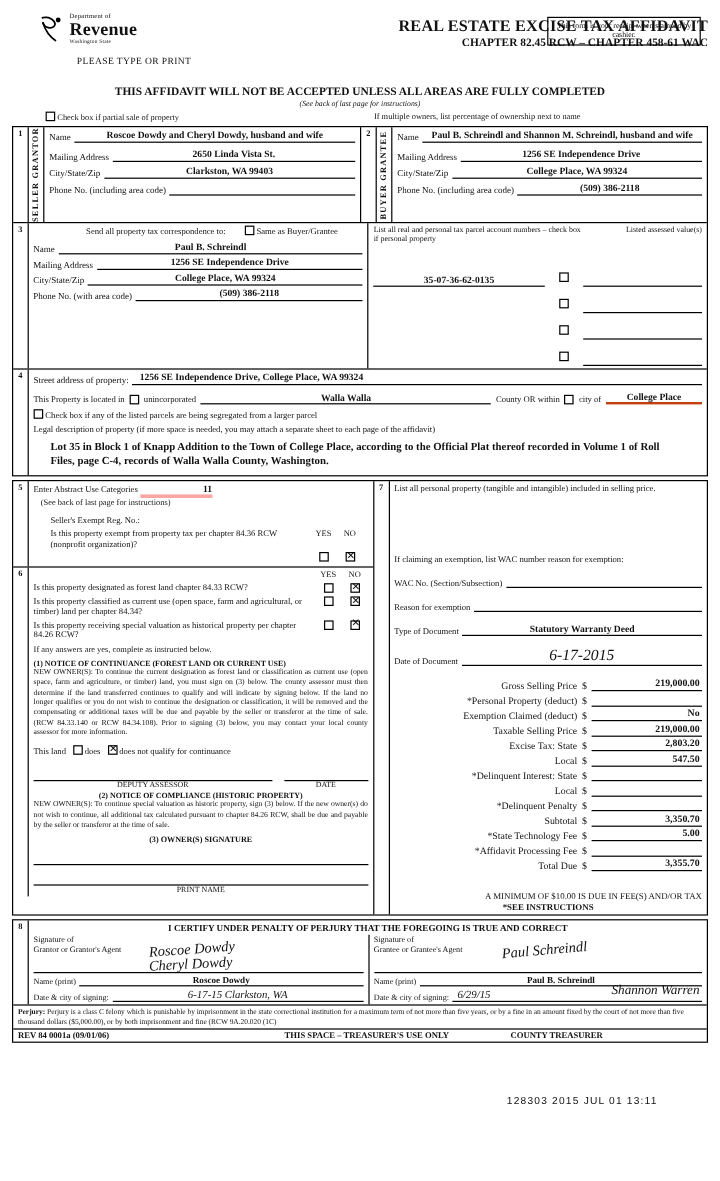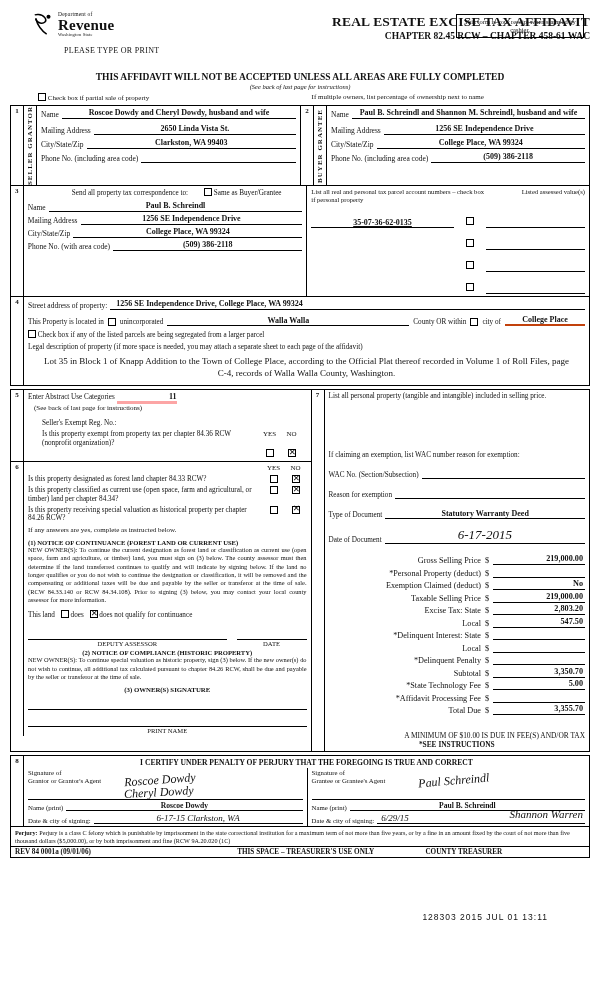--- a/index.html
+++ b/index.html
@@ -39,21 +39,21 @@
 
   .chk { display:inline-block; width:8px; height:8px; border:1px solid #000; vertical-align:-1px; position:relative; }
   .chk.x::after { content:"\2715"; position:absolute; left:0.3px; top:-2.5px; font-size:8.5px; line-height:9px; }
 
   .vert { writing-mode:vertical-rl; transform:rotate(180deg); font-size:7px; font-weight:bold; letter-spacing:1px; text-align:center; }
   .vertcol { width:13px; border-right:1px solid #000; display:flex; align-items:center; justify-content:center; }
 
   .fieldline { display:flex; align-items:flex-end; gap:3px; font-size:7.5px; }
   .fieldline .fill { flex:1; border-bottom:1px solid #000; min-height:11px; text-align:center; font-weight:bold; font-size:8px; padding-bottom:0px;}
 
-  .legal { text-align:center; font-weight:normal; font-size:9px; line-height:1.35; padding:4px 14px; }
+  .legal { text-align:left; font-weight:bold; font-size:9px; line-height:1.35; padding:4px 14px; }
 
   
   .twocol { display:flex; }
   .colL { width:52%; border-right:1px solid #000; }
   .colR { width:48%; }
 
   .qrow { display:flex; font-size:7.2px; align-items:flex-start; padding:1px 4px; }
   .qtext { flex:1; padding-right:4px; line-height:1.2; }
   .qbox { width:22px; text-align:center; }
 
@@ -188,21 +188,21 @@
             <span>Phone No. (with area code)</span>
             <span class="fill">(509) 386-2118</span>
           </div>
       </div>
       <div style="width:50%;" class="cell bl">
         <div class="row">
           <div style="width:64%; font-size:6.6px; line-height:1.2;">List all real and personal tax parcel account numbers – check box if personal property</div>
           <div style="width:36%; font-size:6.6px; text-align:right;">Listed assessed value(s)</div>
         </div>
         <div style="margin-top:3px;">
-          <div class="row" style="align-items:flex-end; margin-top:6px;text-decoration:underline;">
+          <div class="row" style="align-items:flex-end; margin-top:17px;">
             <div style="width:52%; border-bottom:1px solid #000; font-size:8px; font-weight:bold; text-align:center;">35-07-36-62-0135</div>
             <div style="width:12%; text-align:center;"><span class="chk"></span></div>
             <div style="width:36%; border-bottom:1px solid #000; height:10px;"></div>
           </div>
           <div class="row" style="align-items:flex-end; margin-top:4px;">
             <div style="width:52%; height:10px;"></div>
             <div style="width:12%; text-align:center;"><span class="chk"></span></div>
             <div style="width:36%; border-bottom:1px solid #000; height:10px;"></div>
           </div>
           <div class="row" style="align-items:flex-end; margin-top:4px;">

